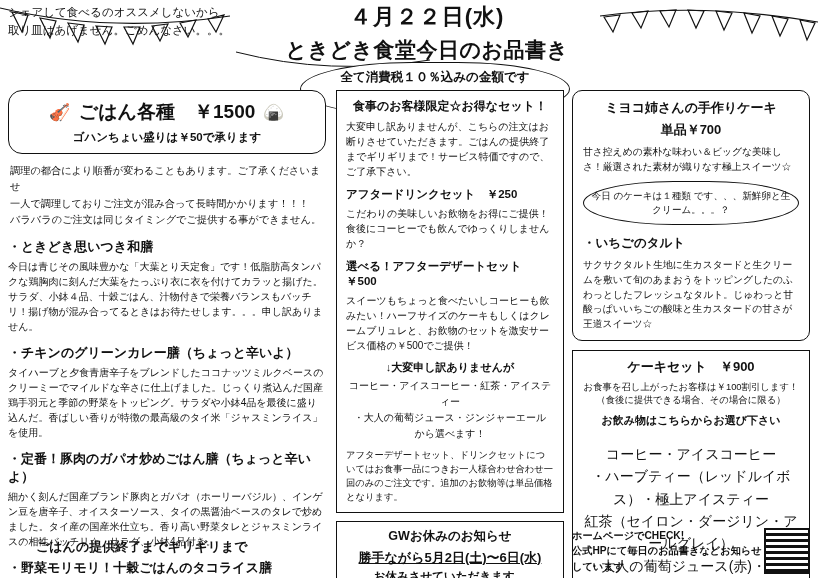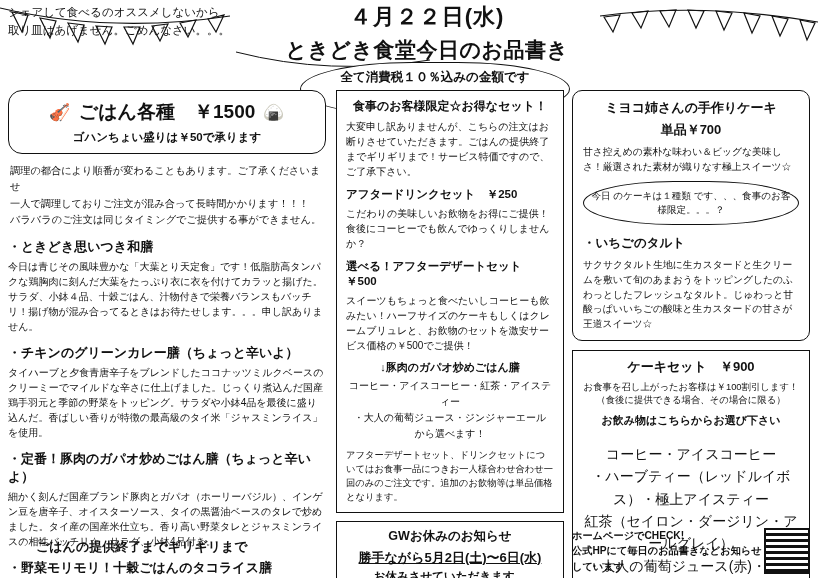--- a/index.html
+++ b/index.html
@@ -185,21 +185,21 @@
     <div class="m-panel">
       <div class="m-title">食事のお客様限定☆お得なセット！</div>
       <div class="m-text">大変申し訳ありませんが、こちらの注文はお断りさせていただきます。ごはんの提供終了までギリギリまで！サービス特価ですので、ご了承下さい。</div>
 
       <div class="m-sub">アフタードリンクセット　￥250</div>
       <div class="m-text">こだわりの美味しいお飲物をお得にご提供！食後にコーヒーでも飲んでゆっくりしませんか？</div>
 
       <div class="m-sub">選べる！アフターデザートセット ￥500</div>
       <div class="m-text">スイーツもちょっと食べたいしコーヒーも飲みたい！ハーフサイズのケーキもしくはクレームブリュレと、お飲物のセットを激安サービス価格の￥500でご提供！</div>
 
-      <div class="m-arrow">↓豚肉のガパオ炒めごはん膳</div>
+      <div class="m-arrow">↓大変申し訳ありませんが</div>
       <div class="m-drinks">
         <div>コーヒー・アイスコーヒー・紅茶・アイスティー</div>
         <div>・大人の葡萄ジュース・ジンジャーエール</div>
         <div>から選べます！</div>
       </div>
       <div class="m-note">アフターデザートセット、ドリンクセットについてはお食事一品につきお一人様合わせ合わせ一回のみのご注文です。追加のお飲物等は単品価格となります。</div>
     </div>
 
     <div class="gw">
       <div class="gw-h">GWお休みのお知らせ</div>
@@ -208,21 +208,21 @@
 
     </div>
 
   </div>
 
   <div class="col col-right">
     <div class="r-panel">
       <div class="r-title">ミヨコ姉さんの手作りケーキ</div>
       <div class="r-price">単品￥700</div>
       <div class="r-text">甘さ控えめの素朴な味わい＆ビッグな美味しさ！厳選された素材が織りなす極上スイーツ☆</div>
-      <div class="r-bubble">今日 のケーキは１種類 です、、、食事のお客様限定。。。？</div>
+      <div class="r-bubble">今日 のケーキは１種類 です、、、新鮮卵と生クリーム。。。？</div>
       <div class="r-item-title">・いちごのタルト</div>
       <div class="r-text">サクサクタルト生地に生カスタードと生クリームを敷いて旬のあまおうをトッピングしたのふわっとしたフレッシュなタルト。じゅわっと甘酸っぱいいちごの酸味と生カスタードの甘さが王道スイーツ☆</div>
     </div>
 
     <div class="set-box">
       <div class="set-title">ケーキセット　￥900</div>
       <div class="set-note">お食事を召し上がったお客様は￥100割引します！（食後に提供できる場合、その場合に限る）</div>
       <div class="set-h">お飲み物はこちらからお選び下さい</div>
       <div class="set-list">
         <div>コーヒー・アイスコーヒー</div>

